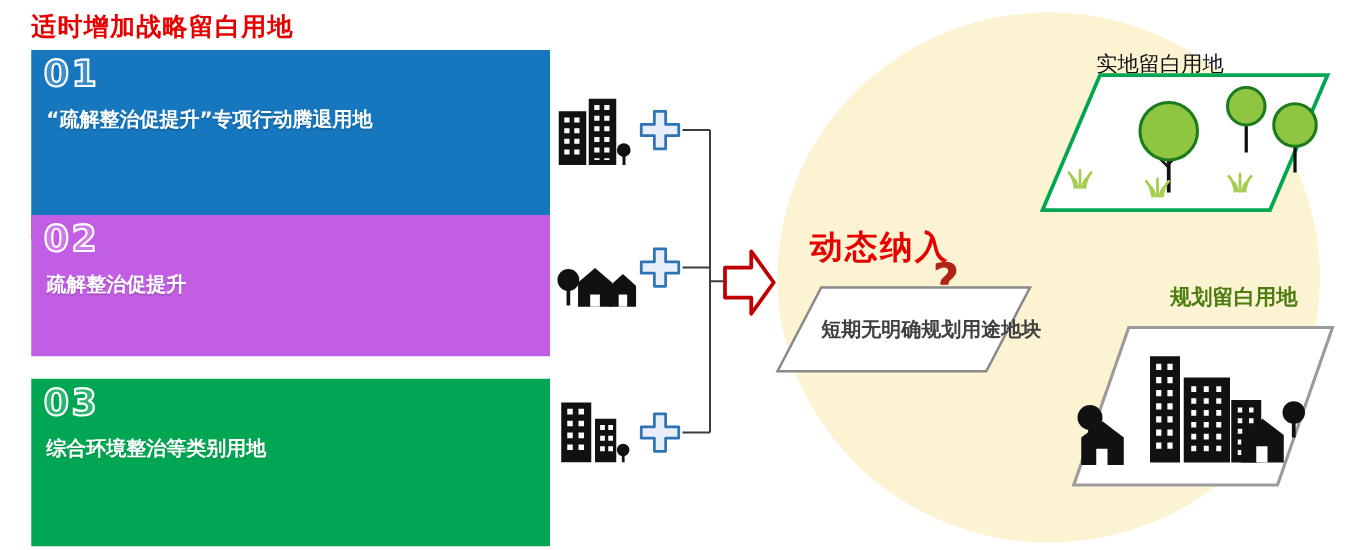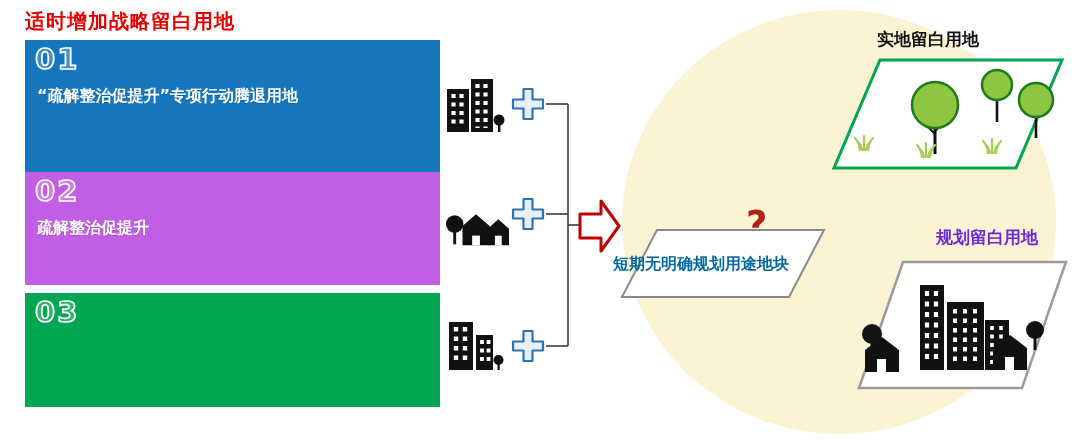--- a/index.html
+++ b/index.html
@@ -7,55 +7,56 @@
     font-family:"DejaVu Sans","Liberation Sans",sans-serif}
   .stage{position:relative;width:1080px;height:440px;background:#fff}
   .abs{position:absolute}
 
   .title{left:25px;top:8px;width:415px;text-align:left;
     font-size:20px;font-weight:bold;color:#e60000;letter-spacing:1px}
 
   .box{left:25px;width:415px;color:#fff}
   .box1{top:40px;height:151px;background:#1677be}
   .box2{top:172px;height:113px;background:#c25ee3}
-  .box3{top:293px;height:114px;background:#00a651}
+  .box3{top:303px;height:134px;background:#00a651}
   .box-number{position:absolute;left:10px;top:2px;font-size:29px;font-weight:800;
     letter-spacing:2px;color:rgba(255,255,255,0.18);-webkit-text-stroke:1.7px #ffffff}
   .box-label{position:absolute;left:12px;top:46px;font-size:16px;font-weight:bold;
     white-space:nowrap;text-shadow:0 1px 1px rgba(0,0,0,.15)}
 
   .icon,.plus,.conn,.arrow,.para{position:absolute;line-height:0}
 
   .circle{left:622px;top:10px;width:434px;height:424px;border-radius:50%;
     background:#fcf3d2}
 
-  .field-label{left:877px;top:28px;font-size:17px;font-weight:bold;color:#111}
-  .planned-label{left:936px;top:226px;font-size:17px;font-weight:bold;color:#6d28d9}
+  .field-label{left:877px;top:40px;font-size:17px;font-weight:normal;color:#111}
+  .planned-label{left:936px;top:226px;font-size:17px;font-weight:bold;color:#4d7c0f}
   .action-label{left:648px;top:180px;font-size:26px;font-weight:bold;color:#e60000;letter-spacing:2px}
   .qmark{left:746px;top:206px;font-size:37px;font-weight:bold;color:#b02418;line-height:1}
-  .parcel-label{left:613px;top:254px;width:220px;text-align:left;
-    font-size:16px;font-weight:bold;color:#0369a1;white-space:nowrap}
+  .parcel-label{left:613px;top:254px;width:220px;text-align:right;
+    font-size:16px;font-weight:bold;color:#404040;white-space:nowrap}
 </style>
 </head>
 <body>
 
 <div class="stage">
 
   <div class="abs title">适时增加战略留白用地</div>
 
   <div class="abs box box1">
     <div class="box-number">01</div>
     <div class="box-label">“疏解整治促提升”专项行动腾退用地</div>
   </div>
   <div class="abs box box2">
     <div class="box-number">02</div>
     <div class="box-label">疏解整治促提升</div>
   </div>
   <div class="abs box box3">
     <div class="box-number">03</div>
+    <div class="box-label">综合环境整治等类别用地</div>
   </div>
 
   <div class="icon" style="left:445px;top:76px">
     <svg width="60" height="56" viewBox="0 0 60 56">
       <rect x="2" y="13" width="22" height="43" fill="#111"></rect>
       <g stroke="#fff" stroke-width="4.2" stroke-dasharray="4,4.5">
         <line x1="8.5" y1="18" x2="8.5" y2="52"></line>
           <line x1="16.5" y1="18" x2="16.5" y2="52"></line>
       </g>
       <rect x="26" y="3" width="22" height="53" fill="#111"></rect>
@@ -157,20 +158,21 @@
       <g>
         <line x1="218" y1="60" x2="218" y2="84" stroke="#111" stroke-width="2.6"></line>
         <circle cx="218" cy="46" r="17" fill="#8fc641" stroke="#1c7c1c" stroke-width="2.5"></circle>
       </g>
       <use href="#grass" x="42" y="96"></use>
       <use href="#grass" x="104" y="103"></use>
       <use href="#grass" x="170" y="99"></use>
     </svg>
   </div>
 
+  <div class="abs action-label">动态纳入</div>
   <div class="abs qmark">?</div>
 
   <div class="para" style="left:610px;top:226px">
     <svg width="220" height="76" viewBox="0 0 220 76">
       <polygon points="47,4 214,4 179,71 12,71" fill="#fff" stroke="#8a8a8a" stroke-width="2"></polygon>
     </svg>
   </div>
   <div class="abs parcel-label">短期无明确规划用途地块</div>
 
   <div class="abs planned-label">规划留白用地</div>

